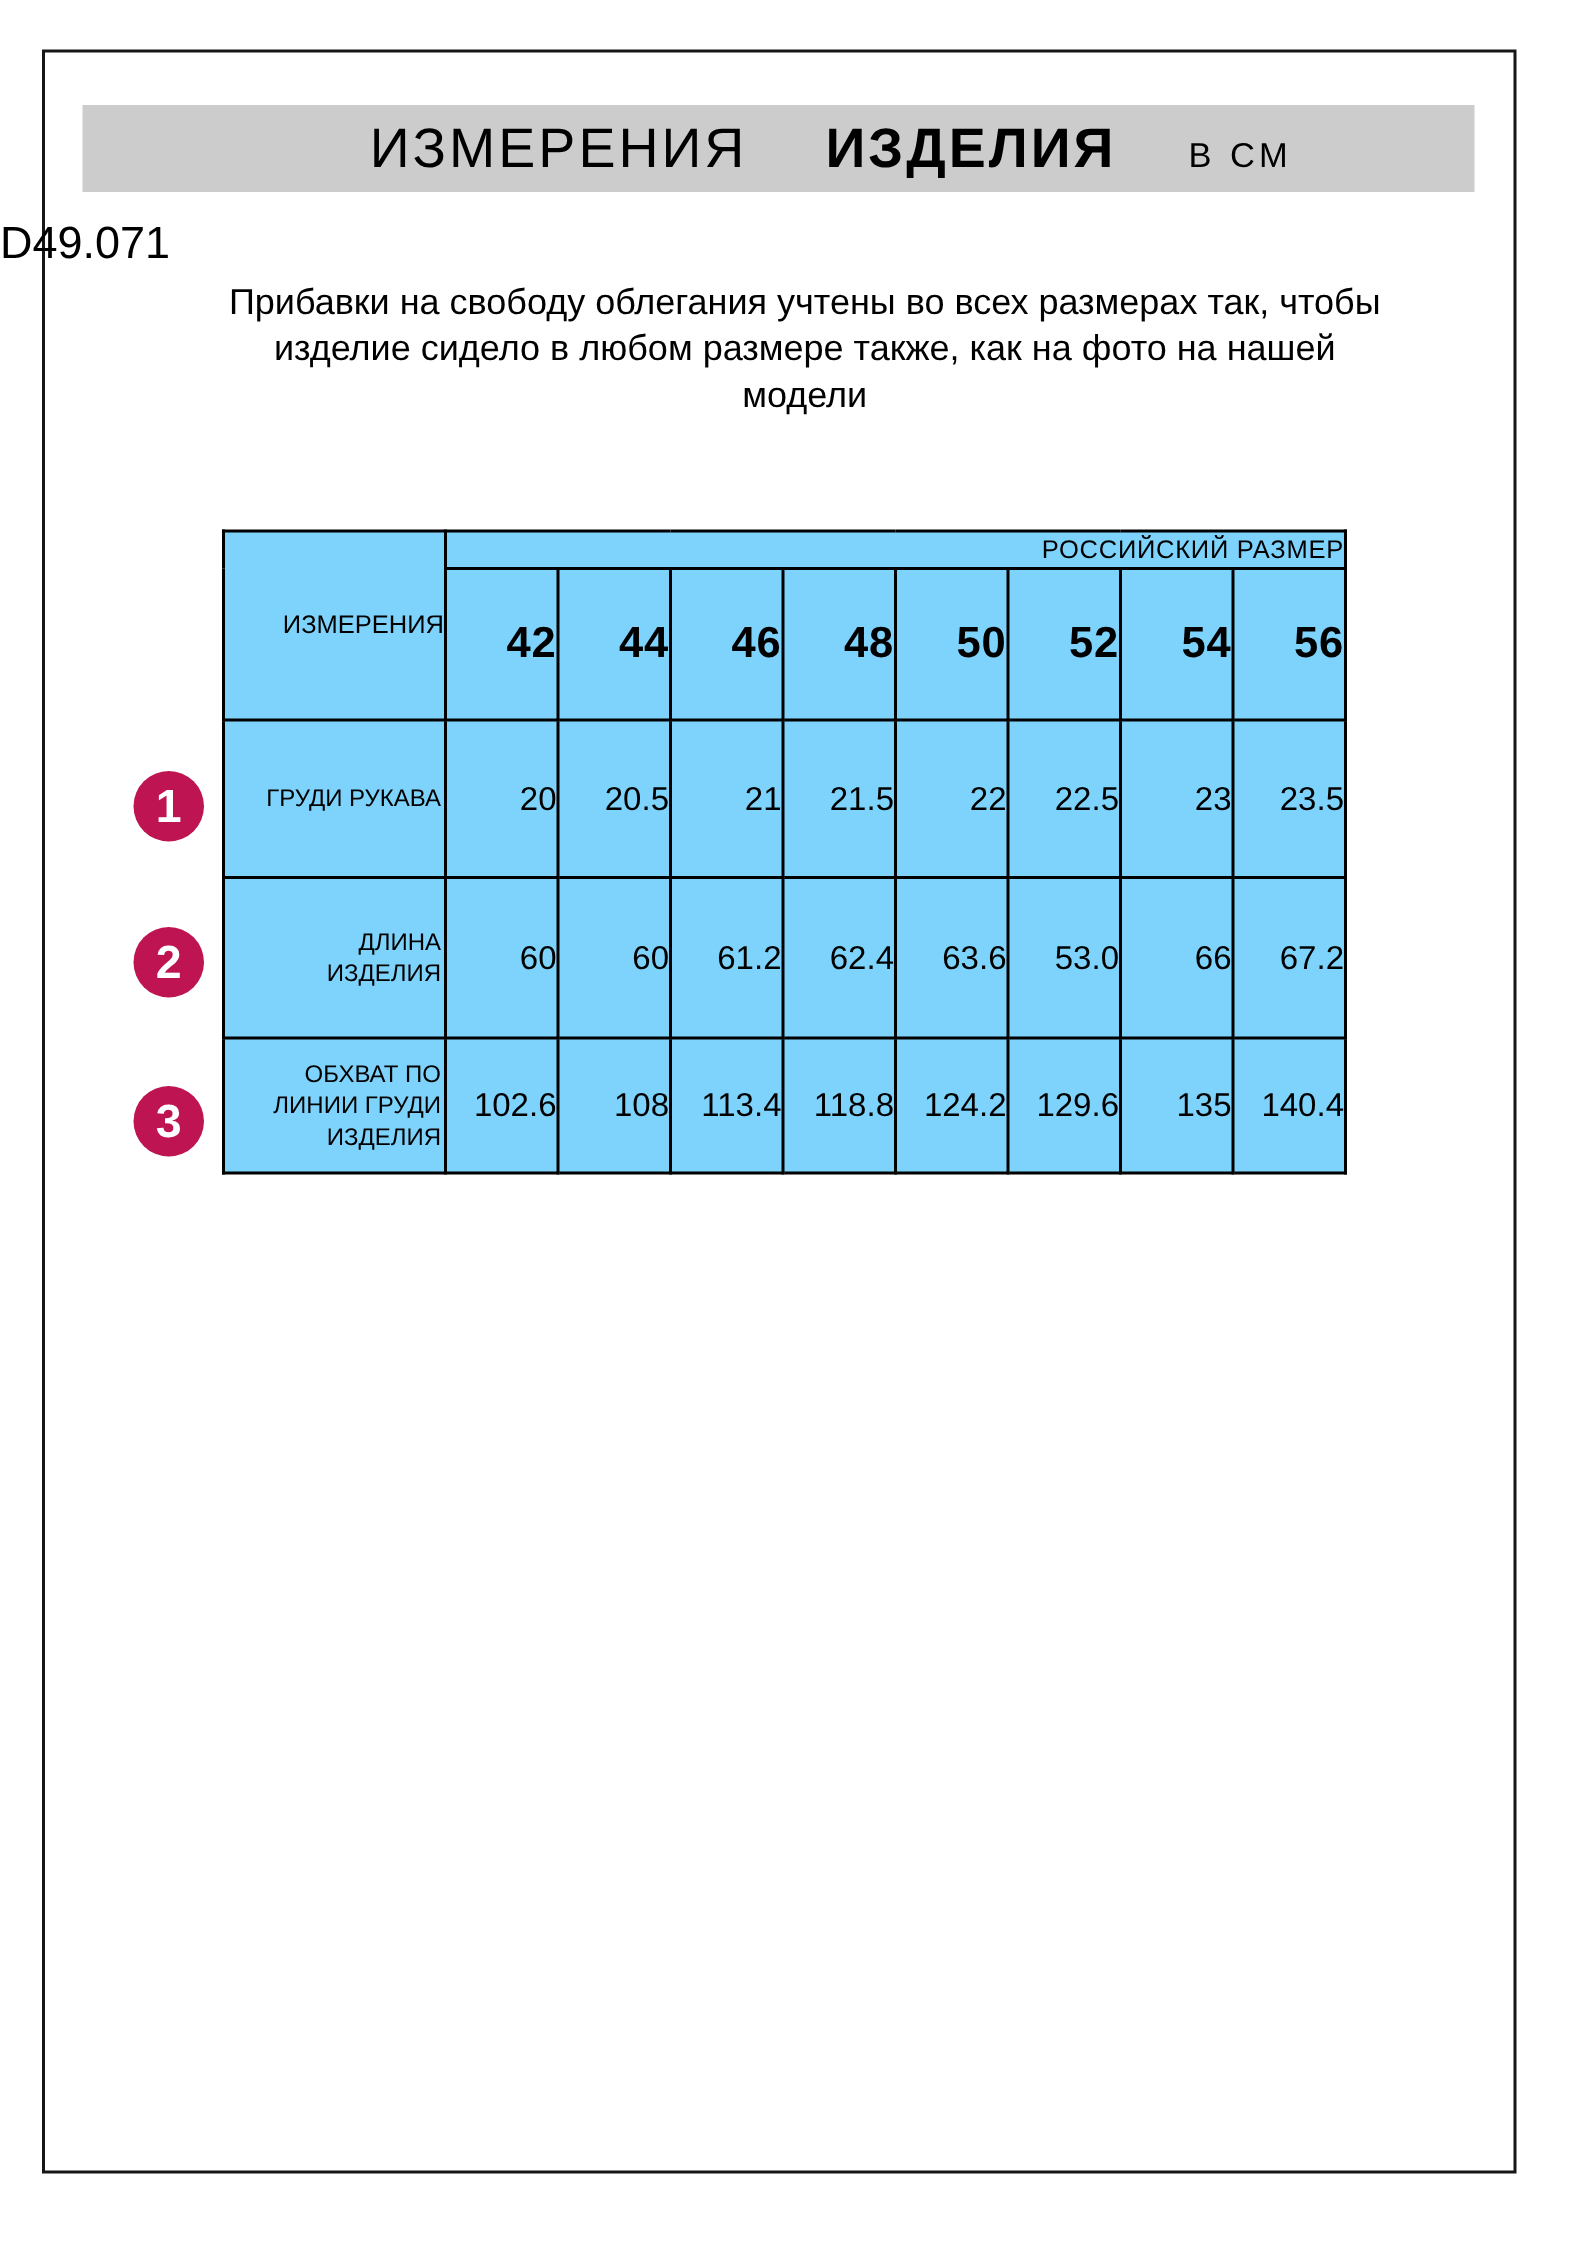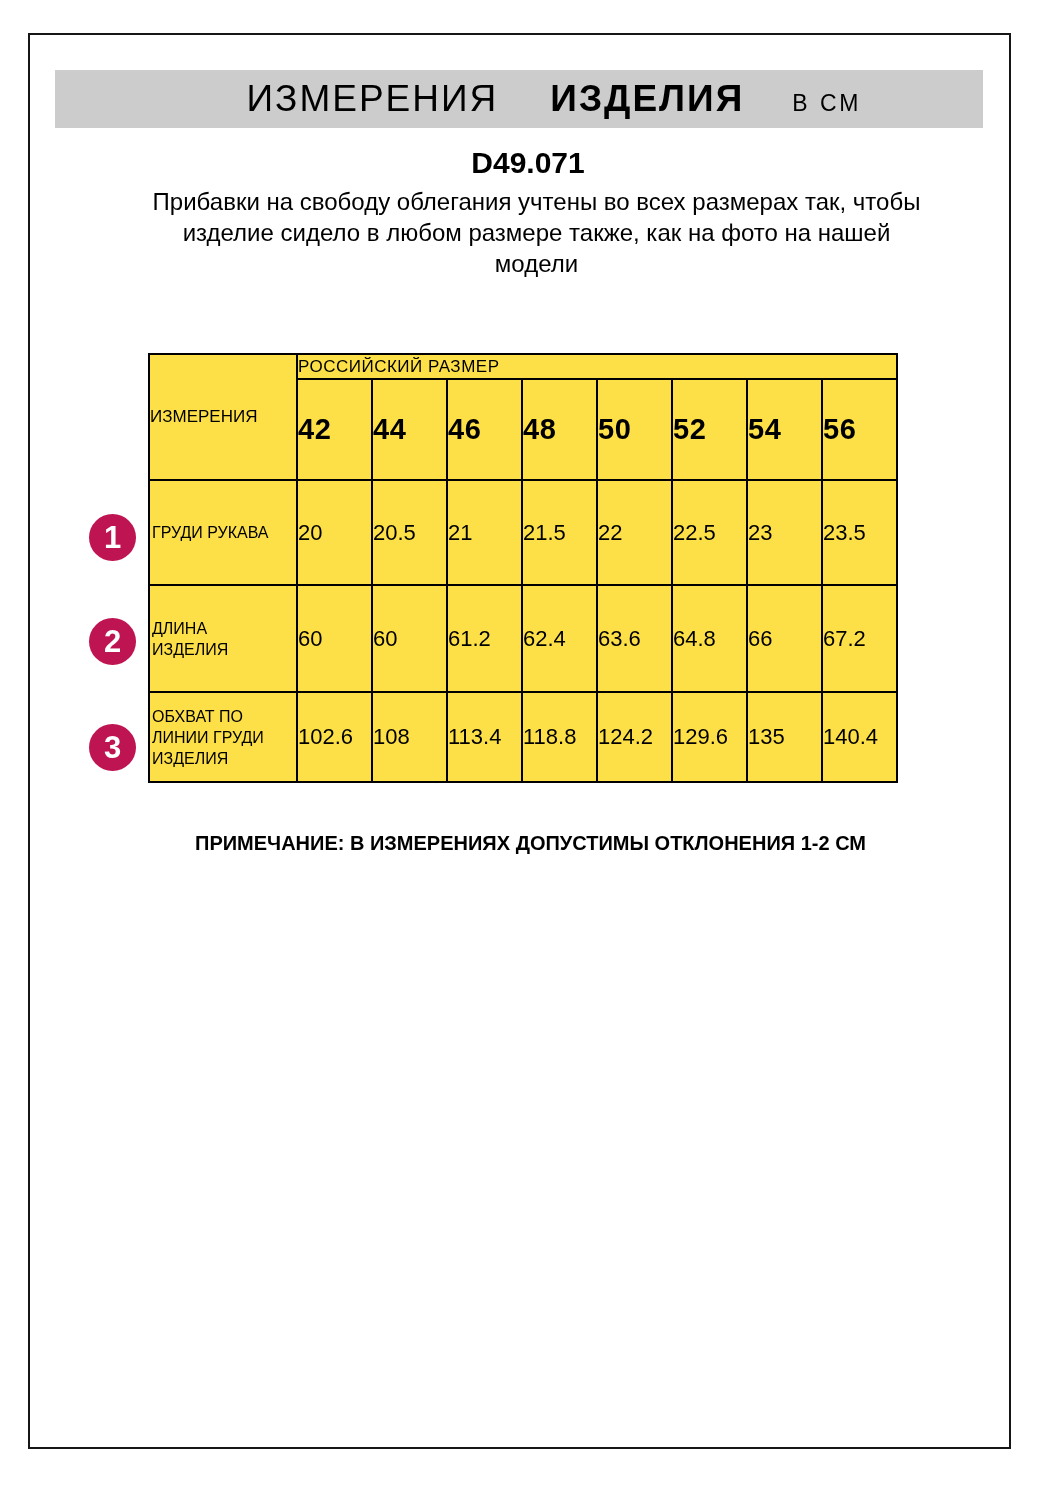--- a/index.html
+++ b/index.html
@@ -50,45 +50,45 @@
     letter-spacing: 3px;
     margin-left: 48px;
     margin-top: 9px;
     white-space: nowrap;
   }
   
   .product-code {
     position: absolute;
     left: 0; right: 5px;
     top: 146px;
-    text-align: center;
+    text-align: left;
     font-size: 30px;
-    font-weight: bold;
+    font-weight: normal;
   }
   .description {
     position: absolute;
     left: 12px; right: 0;
     top: 186px;
     text-align: center;
     font-size: 24px;
     line-height: 31px;
     white-space: pre-line;
   }
   
   .size-table {
     position: absolute;
     left: 148px; top: 353px;
     border-collapse: collapse;
     table-layout: fixed;
   }
   .size-table td, .size-table th {
     border: 2px solid #000000;
-    text-align: left;
+    text-align: right;
     vertical-align: middle;
-    background: #fde047;
+    background: #7dd3fc;
   }
   .row-group-header { height: 25px; }
   .row-sizes        { height: 101px; padding-left: 39px; }
   .row-data-1       { height: 105px; }
   .row-data-2       { height: 107px; }
   .row-data-3       { height: 90px; }
   .corner-cell {
     font-size: 17px;
     font-weight: normal;
   }
@@ -196,21 +196,21 @@
         <td class="value-cell">23.5</td>
       </tr>
       <tr class="row-data-2">
         <td class="label-cell">ДЛИНА
 ИЗДЕЛИЯ</td>
         <td class="value-cell">60</td>
         <td class="value-cell">60</td>
         <td class="value-cell">61.2</td>
         <td class="value-cell">62.4</td>
         <td class="value-cell">63.6</td>
-        <td class="value-cell">64.8</td>
+        <td class="value-cell">53.0</td>
         <td class="value-cell">66</td>
         <td class="value-cell">67.2</td>
       </tr>
       <tr class="row-data-3">
         <td class="label-cell">ОБХВАТ ПО
 ЛИНИИ ГРУДИ
 ИЗДЕЛИЯ</td>
         <td class="value-cell">102.6</td>
         <td class="value-cell">108</td>
         <td class="value-cell">113.4</td>
@@ -220,14 +220,13 @@
         <td class="value-cell">135</td>
         <td class="value-cell">140.4</td>
       </tr>
     </tbody>
   </table>
 
   <div class="badge badge-1" style="background: rgb(190, 20, 82);">1</div>
   <div class="badge badge-2" style="background: rgb(190, 20, 82);">2</div>
   <div class="badge badge-3" style="background: rgb(190, 20, 82);">3</div>
 
-  <div class="note">ПРИМЕЧАНИЕ: В ИЗМЕРЕНИЯХ ДОПУСТИМЫ ОТКЛОНЕНИЯ 1-2 СМ</div>
 </div>
 
 </body></html>

